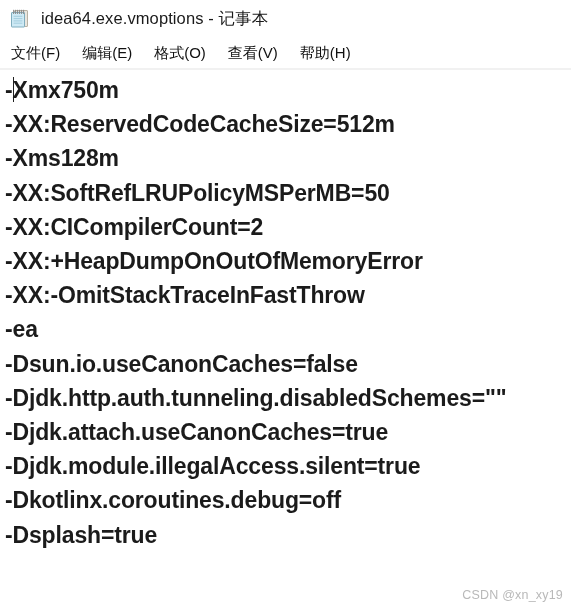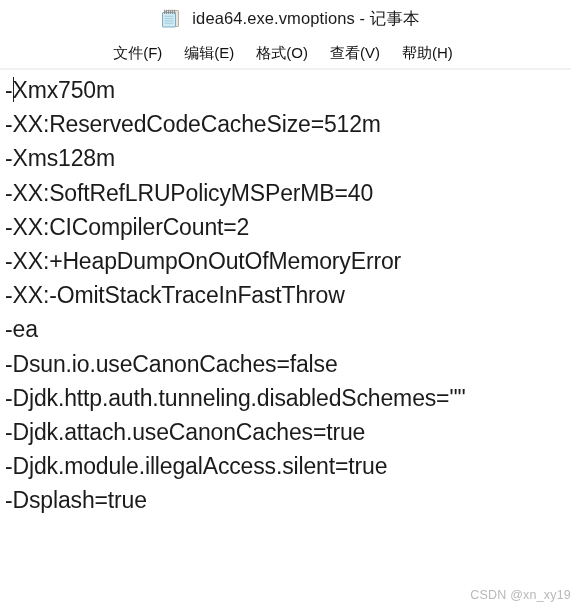--- a/index.html
+++ b/index.html
@@ -18,21 +18,20 @@
   }
 
   
   #titlebar {
     height: 38px;
     display: flex;
     align-items: center;
     padding-left: 8px;
     background: #ffffff;
     user-select: none;
-    justify-content: center;
   }
   #app-icon {
     width: 24px;
     height: 24px;
     flex: 0 0 24px;
     position: relative;
     margin-right: 9px;
   }
   #app-icon svg { display: block; }
   #window-title {
@@ -43,21 +42,20 @@
   }
 
   
   #menubar {
     height: 30px;
     display: flex;
     align-items: center;
     padding-left: 11px;
     background: #ffffff;
     user-select: none;
-    justify-content: center;
   }
   .menu-item {
     font-size: 15px;
     color: #111111;
     margin-right: 22px;
     white-space: nowrap;
     cursor: default;
     padding: 1px 0;
   }
   .menu-item:last-child { margin-right: 16px; }
@@ -79,36 +77,36 @@
     padding: 3px 0 0 5px;
     overflow: hidden;
     cursor: text;
   }
   .text-line {
     font-size: 23px;
     line-height: 34.2px;
     color: #1b1b1b;
     white-space: pre;
     letter-spacing: -0.15px;
-    font-weight: 400;
+    font-weight: 700;
   }
   
   #caret {
     display: inline-block;
     width: 1px;
     height: 25px;
     background: #202020;
     vertical-align: -4px;
     margin: 0 -1px 0 0;
   }
 
   
   #watermark {
     position: absolute;
-    right: 0;
+    right: 8px;
     bottom: 6px;
     font-size: 12.5px;
     color: #b9b9b9;
     letter-spacing: 0.2px;
     user-select: none;
     white-space: nowrap;
   }
 </style>
 </head>
 <body>
@@ -146,25 +144,26 @@
   <div class="menu-item">查看(V)</div>
   <div class="menu-item">帮助(H)</div>
 </div>
 <div id="menu-separator"></div>
 
 <div id="text-area">
 
   <div class="text-line"><span>-</span><span id="caret"></span><span>Xmx750m</span></div>
   <div class="text-line">-XX:ReservedCodeCacheSize=512m</div>
   <div class="text-line">-Xms128m</div>
-  <div class="text-line">-XX:SoftRefLRUPolicyMSPerMB=40</div>
+  <div class="text-line">-XX:SoftRefLRUPolicyMSPerMB=50</div>
   <div class="text-line">-XX:CICompilerCount=2</div>
   <div class="text-line">-XX:+HeapDumpOnOutOfMemoryError</div>
   <div class="text-line">-XX:-OmitStackTraceInFastThrow</div>
   <div class="text-line">-ea</div>
   <div class="text-line">-Dsun.io.useCanonCaches=false</div>
   <div class="text-line">-Djdk.http.auth.tunneling.disabledSchemes=""</div>
   <div class="text-line">-Djdk.attach.useCanonCaches=true</div>
   <div class="text-line">-Djdk.module.illegalAccess.silent=true</div>
+  <div class="text-line">-Dkotlinx.coroutines.debug=off</div>
   <div class="text-line">-Dsplash=true</div>
 </div>
 
 <div id="watermark">CSDN @xn_xy19</div>
 
 </body></html>

